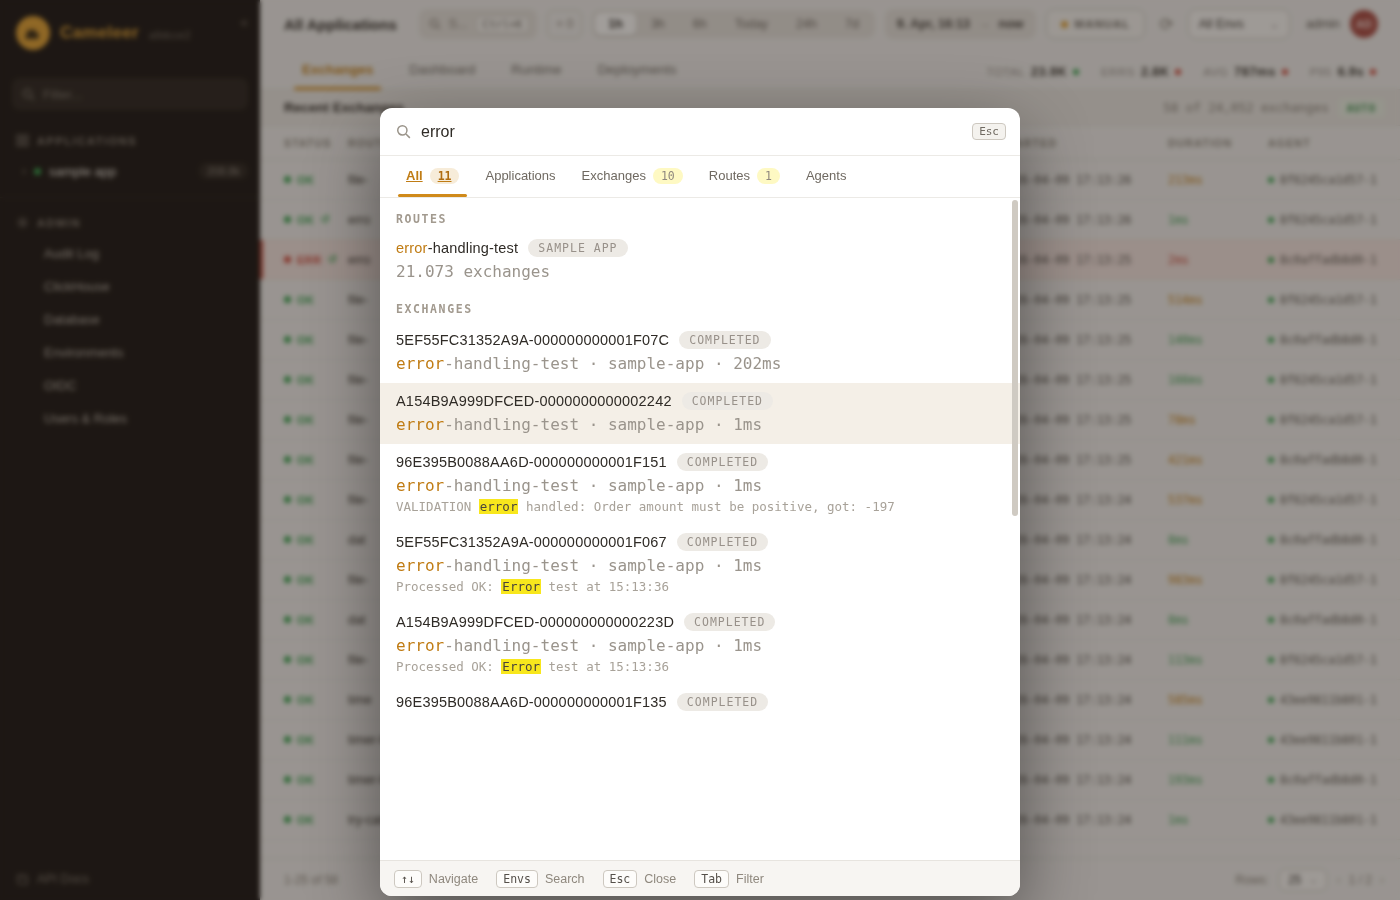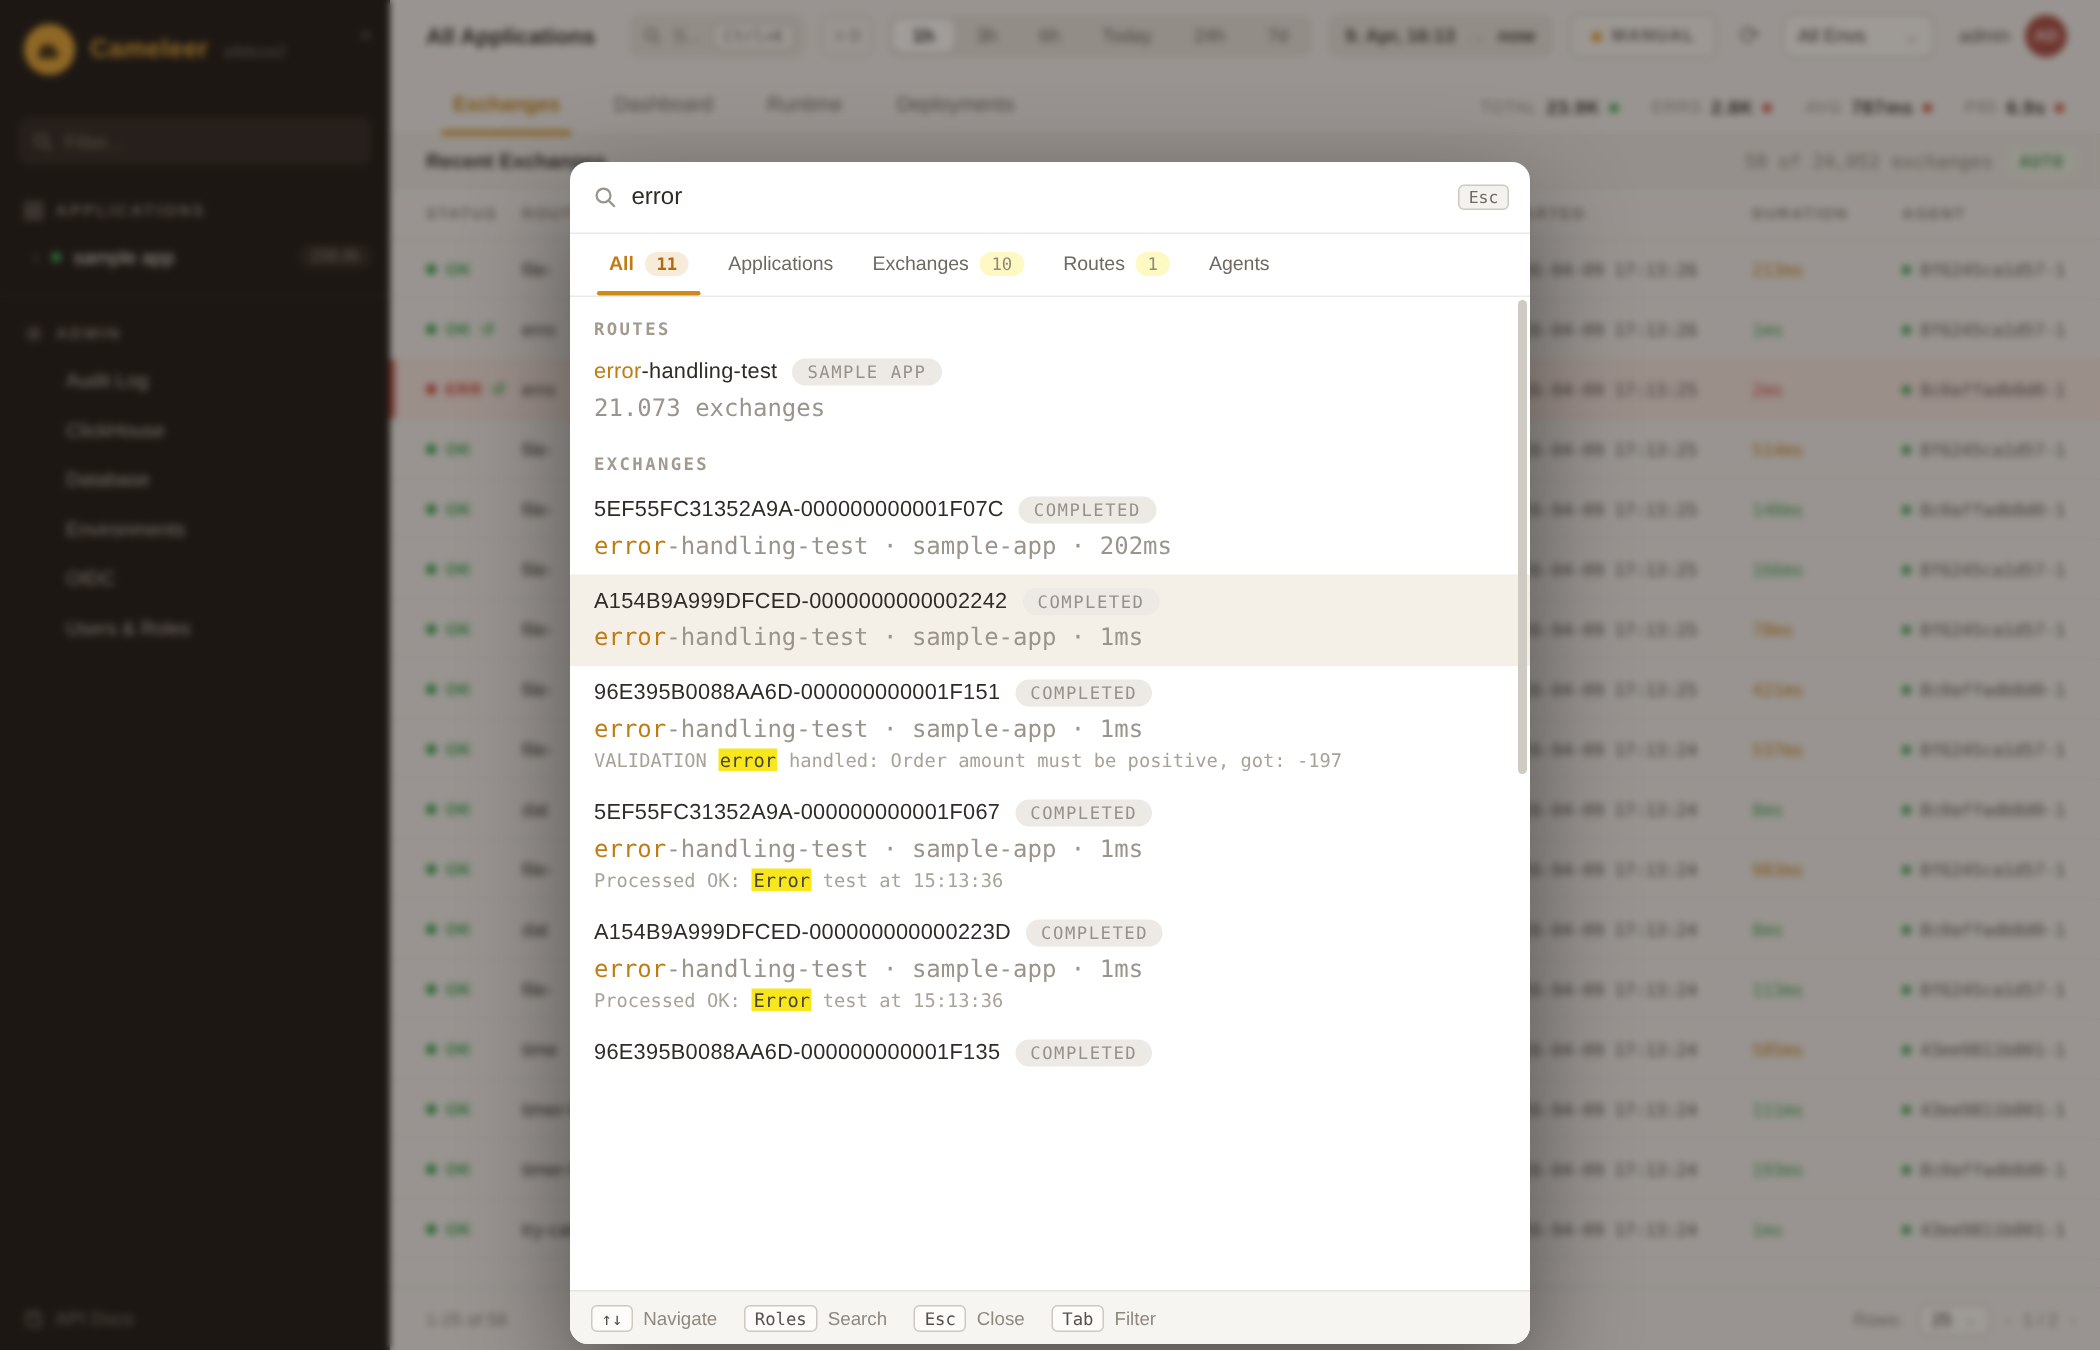--- a/index.html
+++ b/index.html
@@ -80,21 +80,21 @@
 
   
   .overlay { position:absolute; inset:0; z-index:5; background:rgba(34,27,21,.42); backdrop-filter:blur(2.6px); -webkit-backdrop-filter:blur(2.6px); }
   .modal { position:absolute; left:380px; top:108px; width:640px; height:788px; background:#ffffff; border-radius:12px; z-index:10; box-shadow:0 24px 70px rgba(0,0,0,.45); display:flex; flex-direction:column; overflow:hidden; }
   .m-head { display:flex; align-items:center; gap:10px; height:48px; padding:0 14px 0 16px; border-bottom:1px solid #eceae6; flex:none; }
   .m-query { font-size:16px; color:#2f2b26; flex:1; }
   .m-tabs { display:flex; align-items:center; gap:6px; padding:0 16px; height:42px; border-bottom:1px solid #eceae6; flex:none; }
   .mtab { display:flex; align-items:center; gap:7px; padding:10px 10px 12px 10px; font-size:13px; color:#6f6961; cursor:pointer; position:relative; }
   .mtab .count { background:#fef9c3; color:#8f887e; border-radius:9px; padding:1px 8px; font-size:11.5px; font-family:"DejaVu Sans Mono",monospace; }
   .mtab .count:empty { display:none; }
-  .mtab.active { color:#c07c14; font-weight:bold; }
+  .mtab.active { color:#c07c14; font-weight:bold;text-decoration:underline; }
   .mtab.active .count { background:#f7ecd9; color:#b06c10;text-align:center; }
   .mtab.active::after { content:""; position:absolute; left:2px; right:2px; bottom:-1px; height:3px; border-radius:2px; background:#d08a1a; }
   .m-results { flex:1; overflow:hidden; position:relative; padding-top:2px; }
   .m-scroll { position:absolute; right:2px; top:2px; width:6px; height:316px; background:#cfcac2; border-radius:3px; }
   .m-sec { padding:12px 16px 6px 16px; font-size:11.5px; letter-spacing:1.6px; color:#a29a8f; font-weight:bold; font-family:"DejaVu Sans Mono",monospace; }
   .r-item { padding:7px 16px 9px 16px; cursor:pointer; }
   .r-line1 { display:flex; align-items:center; gap:10px; font-size:14.5px; color:#2f2b26; letter-spacing:.2px; }
   .pill { background:#edeae5; color:#98918a; border-radius:10px; padding:2px 10px; font-size:11.5px; letter-spacing:1px; font-family:"DejaVu Sans Mono",monospace; white-space:nowrap; }
   .r-sub { margin-top:5px; font-family:"DejaVu Sans Mono",monospace; font-size:16px; color:#9a948c; }
   .amb { color:#c07c14; }
@@ -654,21 +654,21 @@
         </div>
       <div class="m-scroll"></div>
     </div>
     <div class="m-foot">
 
     <div class="hint">
         <span class="kbd">↑↓</span>
         <span>Navigate</span>
       </div>
         <div class="hint">
-        <span class="kbd">Roles</span>
+        <span class="kbd">Envs</span>
         <span>Search</span>
       </div>
         <div class="hint">
         <span class="kbd">Esc</span>
         <span>Close</span>
       </div>
         <div class="hint">
         <span class="kbd">Tab</span>
         <span>Filter</span>
       </div>

